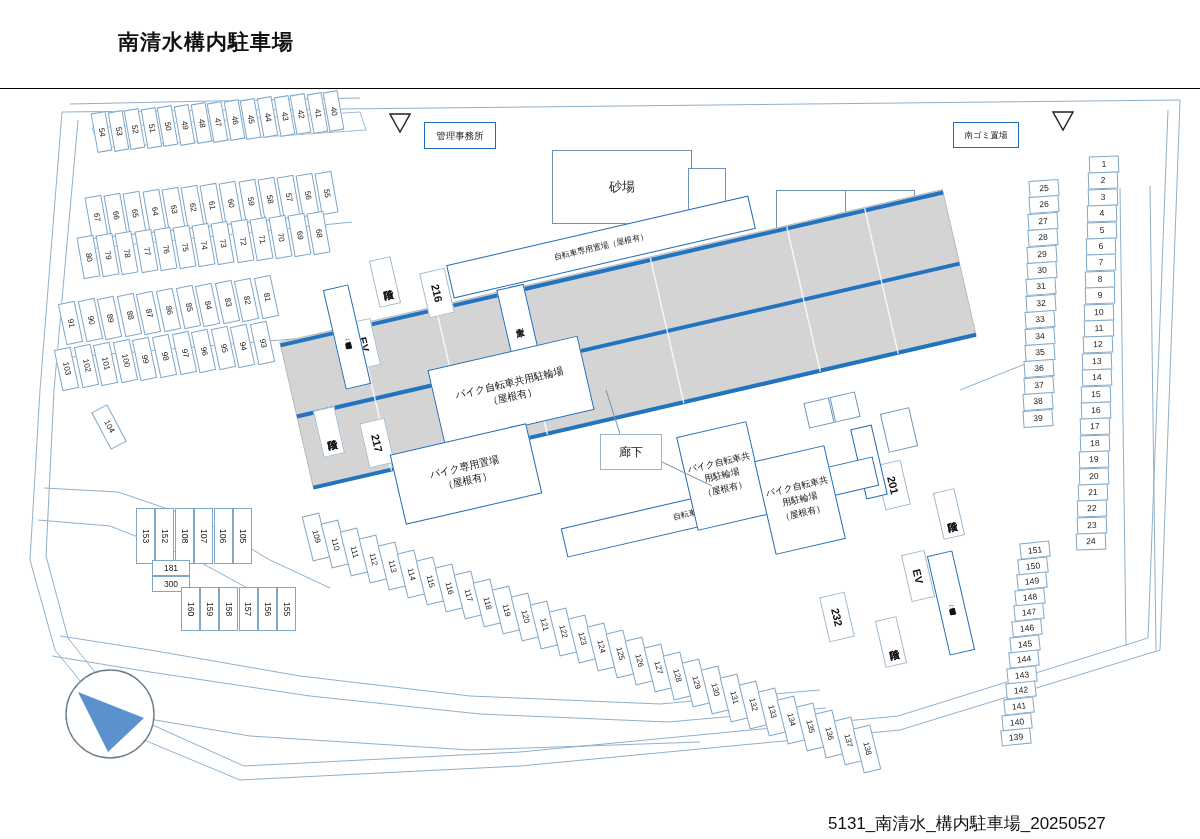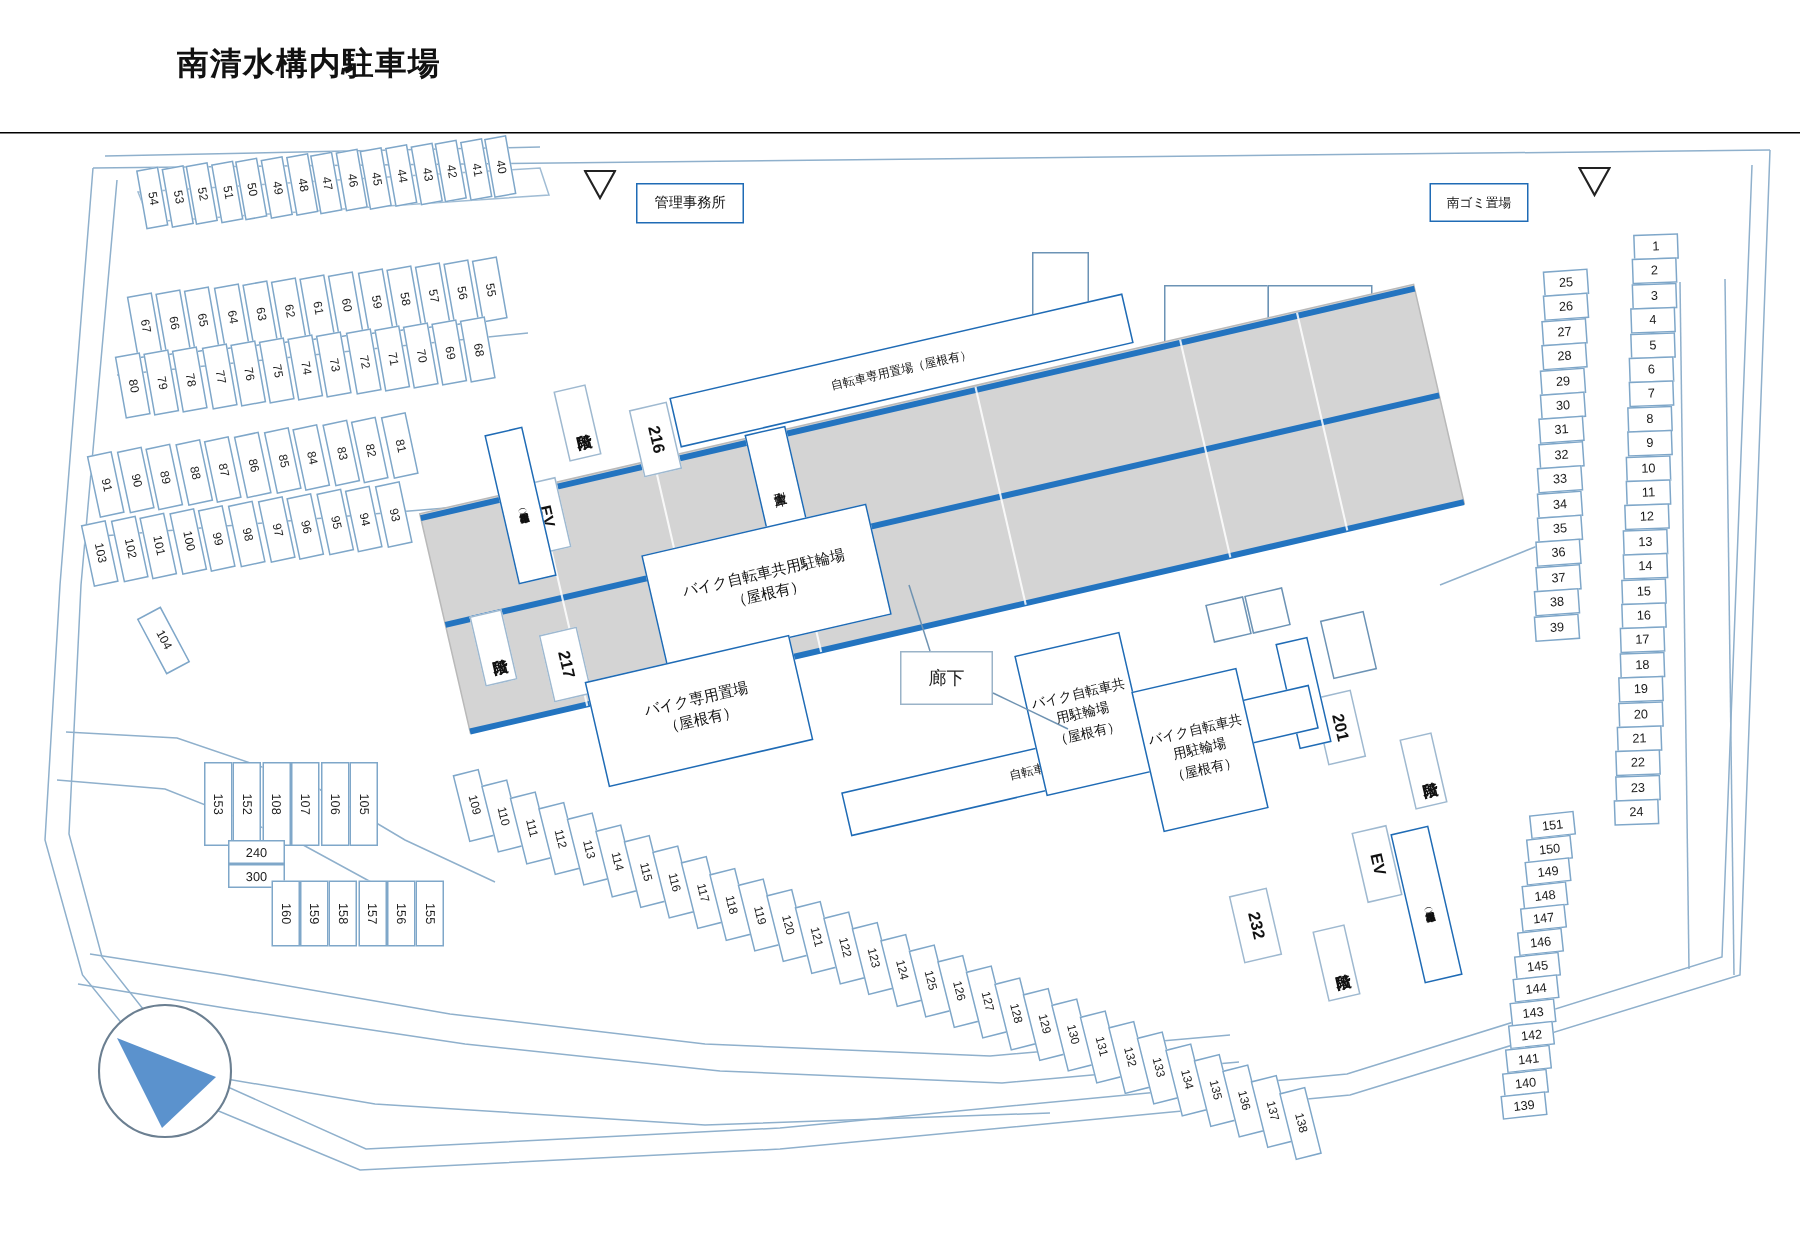--- a/index.html
+++ b/index.html
@@ -157,20 +157,21 @@
     </div>
     <div class="tri-marker" style="left:1052px; top:20px;">
       <svg width="22" height="22" viewBox="0 0 22 22">
           <polygon points="1,2 21,2 11,20" fill="#ffffff" stroke="#222" stroke-width="1.4"></polygon>
         </svg>
     </div>
 
     <div class="bluebox" style="left:424px; top:32px; width:72px; height:27px;">管理事務所</div>
     <div class="bluebox" style="left:953px; top:32px; width:66px; height:26px; font-size:8.5px;">南ゴミ置場</div>
 
+    <div class="plainbox" style="left:552px; top:60px; width:140px; height:74px; font-size:13px;">砂場</div>
     <div class="plainbox" style="left:688px; top:78px; width:38px; height:56px;"></div>
     <div class="plainbox" style="left:776px; top:100px; width:70px; height:70px;"></div>
     <div class="plainbox" style="left:845px; top:100px; width:70px; height:70px;"></div>
 
     <svg width="1200" height="700" style="position:absolute;left:0;top:0;">
 
       <g transform="rotate(-13 640 390)">
 
         <polygon points="320,175 1000,175 1000,325 320,325" fill="#d4d4d4" stroke="#b9b9b9" stroke-width="1"></polygon>
 
@@ -322,21 +323,21 @@
     <div id="g-block">
         <div class="stall rot" style="left: 136px; top: 418px; width: 19px; height: 56px; transform: rotate(0deg); font-size: 8.5px;">153</div>
         <div class="stall rot" style="left: 155.4px; top: 418px; width: 19px; height: 56px; transform: rotate(0deg); font-size: 8.5px;">152</div>
         <div class="stall rot" style="left: 174.8px; top: 418px; width: 19px; height: 56px; transform: rotate(0deg); font-size: 8.5px;">108</div>
         <div class="stall rot" style="left: 194.2px; top: 418px; width: 19px; height: 56px; transform: rotate(0deg); font-size: 8.5px;">107</div>
         <div class="stall rot" style="left: 213.6px; top: 418px; width: 19px; height: 56px; transform: rotate(0deg); font-size: 8.5px;">106</div>
         <div class="stall rot" style="left: 233px; top: 418px; width: 19px; height: 56px; transform: rotate(0deg); font-size: 8.5px;">105</div>
       </div>
 
     <div id="g-pair">
-        <div class="stall" style="left: 152px; top: 470px; width: 38px; height: 16px; font-size: 8.5px;">240</div>
+        <div class="stall" style="left: 152px; top: 470px; width: 38px; height: 16px; font-size: 8.5px;">181</div>
         <div class="stall" style="left: 152px; top: 486px; width: 38px; height: 16px; font-size: 8.5px;">300</div>
       </div>
 
     <div id="g-155">
         <div class="stall rot" style="left: 181px; top: 497px; width: 19px; height: 44px; transform: rotate(0deg); font-size: 8.5px;">160</div>
         <div class="stall rot" style="left: 200.2px; top: 497px; width: 19px; height: 44px; transform: rotate(0deg); font-size: 8.5px;">159</div>
         <div class="stall rot" style="left: 219.4px; top: 497px; width: 19px; height: 44px; transform: rotate(0deg); font-size: 8.5px;">158</div>
         <div class="stall rot" style="left: 238.6px; top: 497px; width: 19px; height: 44px; transform: rotate(0deg); font-size: 8.5px;">157</div>
         <div class="stall rot" style="left: 257.8px; top: 497px; width: 19px; height: 44px; transform: rotate(0deg); font-size: 8.5px;">156</div>
         <div class="stall rot" style="left: 277px; top: 497px; width: 19px; height: 44px; transform: rotate(0deg); font-size: 8.5px;">155</div>
@@ -438,13 +439,14 @@
 
     <div id="compass">
       <svg width="92" height="92" viewBox="0 0 92 92">
         <circle cx="46" cy="46" r="44" fill="#ffffff" stroke="#6b7f91" stroke-width="1.4"></circle>
         <polygon points="14,24 80,50 44,84" fill="#5b92cd"></polygon>
       </svg>
     </div>
 
   </div>
 
+  <div id="footer-caption">5131_南清水_構内駐車場_20250527</div>
 </div>
 
 </body></html>

